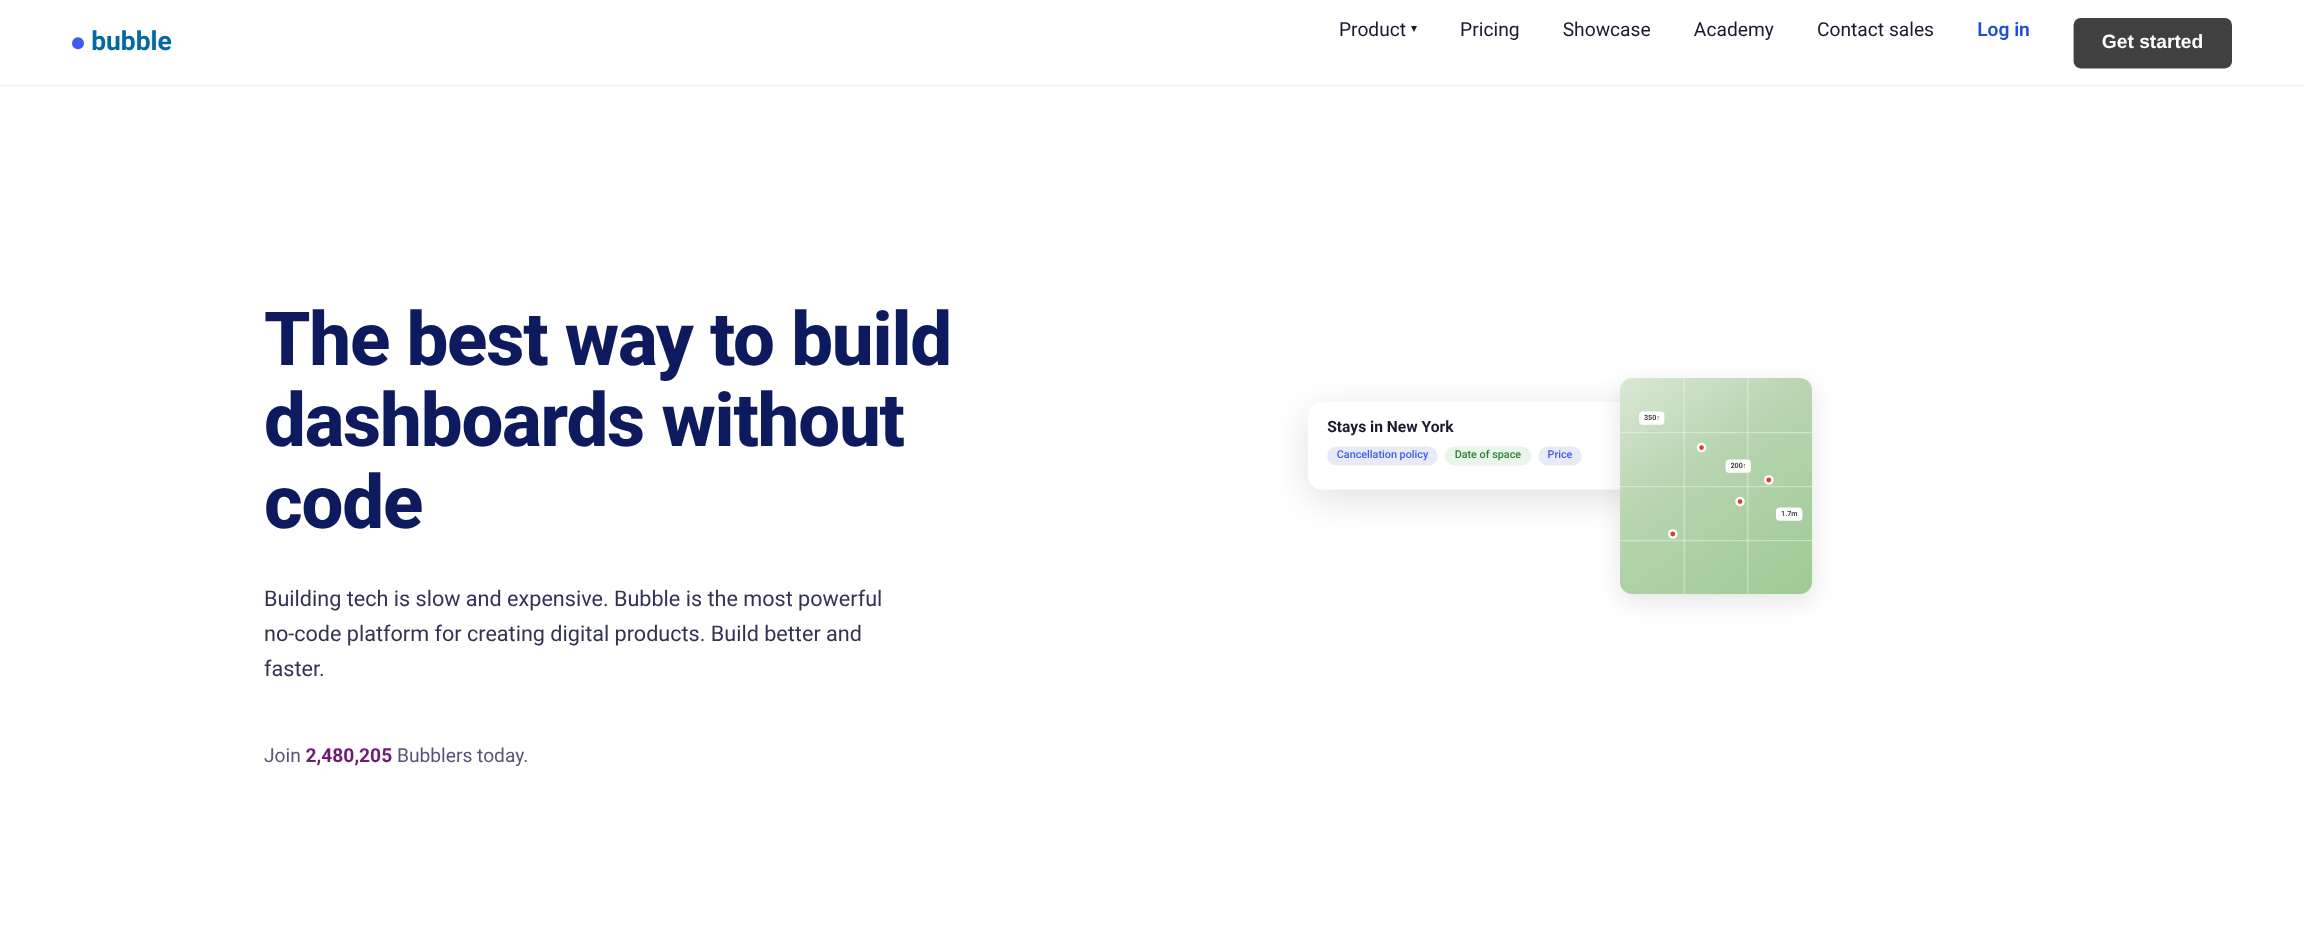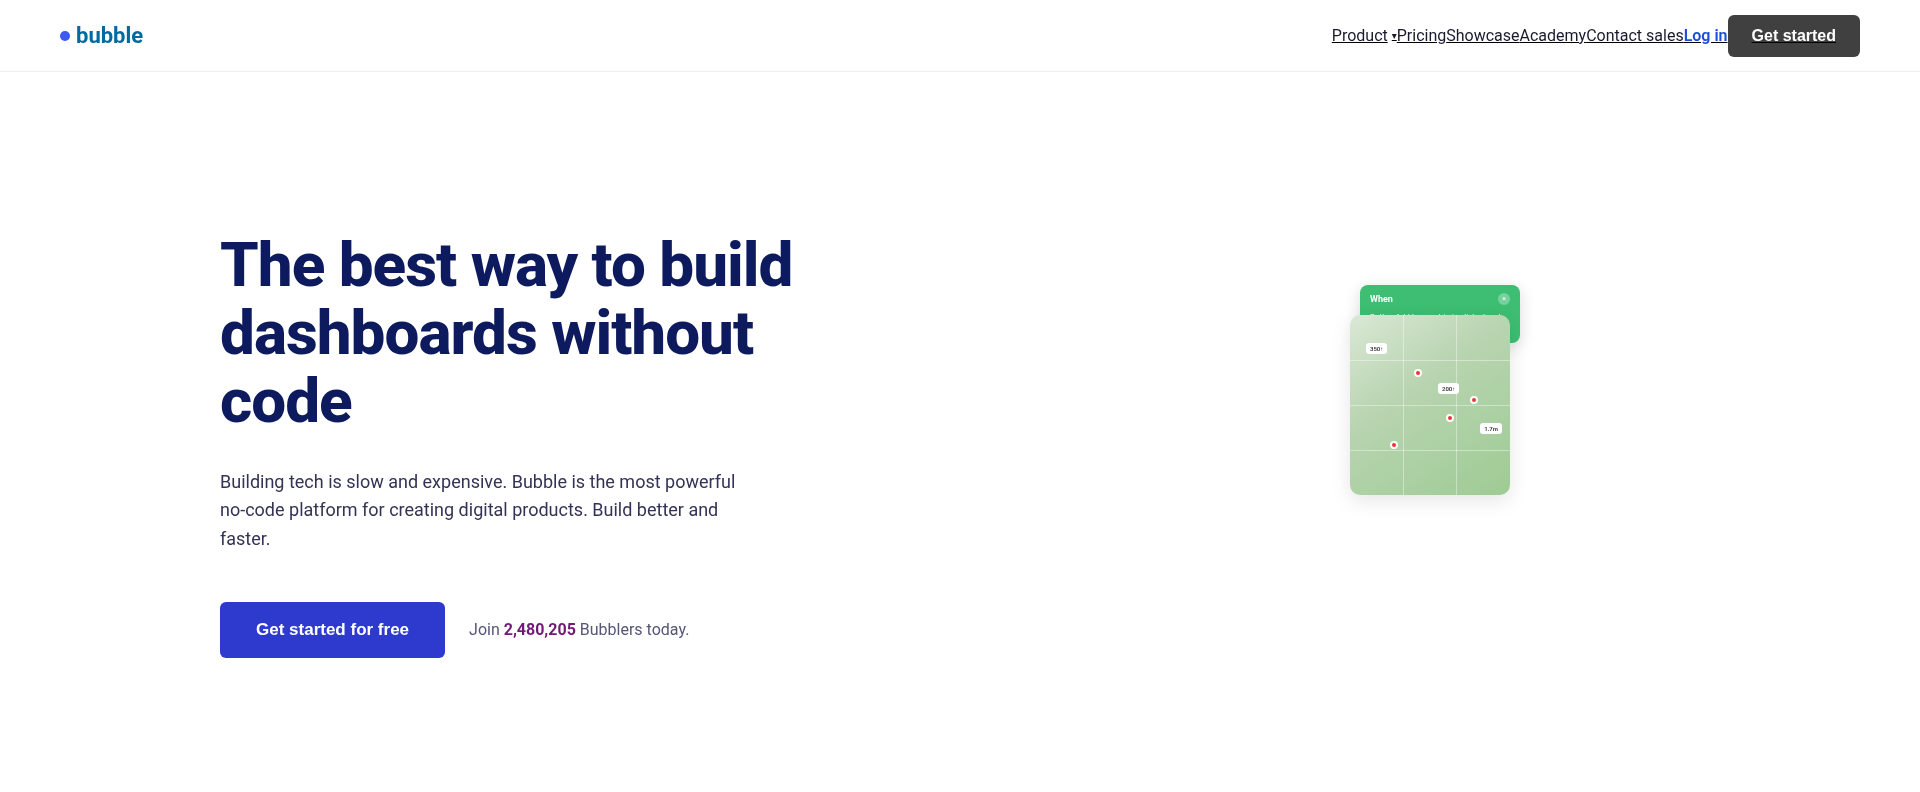--- a/index.html
+++ b/index.html
@@ -42,22 +42,22 @@
       width: 10px;
       height: 10px;
       background-color: #3d5af1;
       border-radius: 50%;
       display: inline-block;
       margin-right: 2px;
     }
 
     .navbar-nav {
       display: flex;
-      align-items: center;
-      text-decoration: underline;
+      align-items: flex-start;
+      gap: 36px;
     }
 
     .nav-item {
       font-size: 16px;
       color: #1a1a2e;
       cursor: pointer;
       text-decoration: none;
       display: flex;
       align-items: center;
       gap: 4px;
@@ -393,41 +393,39 @@
       <span>Get started</span>
     </button>
   </div>
 </nav>
 
 <section class="hero">
   <div class="hero-content">
     <h1 class="hero-title">The best way to build dashboards without code</h1>
     <p class="hero-subtitle">Building tech is slow and expensive. Bubble is the most powerful no-code platform for creating digital products. Build better and faster.</p>
     <div class="hero-actions">
-      <button class="hero-cta-btn">
-        <span>Get started for free</span>
-      </button>
       <p class="hero-join-text">
         <span>Join </span><strong>2,480,205</strong><span> Bubblers today.</span>
       </p>
     </div>
   </div>
 
   <div class="hero-visual">
     <div class="hero-mockup">
 
-      <div class="mockup-workflow">
-        <div class="workflow-header">
-          <span class="workflow-title">When</span>
-          <div class="workflow-close">×</div>
+
+      <div class="mockup-card-main">
+        <div class="mockup-card-header">
+          <div class="mockup-card-title">Stays in New York</div>
+          <div class="mockup-tags">
+            <span class="mockup-tag">Cancellation policy</span>
+            <span class="mockup-tag green">Date of space</span>
+            <span class="mockup-tag">Price</span>
+          </div>
         </div>
-        <div class="workflow-content">Button Add to your trip is clicked and current Stay's Status is not Sold Out</div>
-      </div>
-
-      <div class="mockup-card-main">
       </div>
 
       <div class="mockup-card-map">
         <div class="map-grid">
           <div class="map-line-h" style="top:25%"></div>
           <div class="map-line-h" style="top:50%"></div>
           <div class="map-line-h" style="top:75%"></div>
           <div class="map-line-v" style="left:33%"></div>
           <div class="map-line-v" style="left:66%"></div>
           <div class="map-pin" style="top:30%;left:40%"></div>

